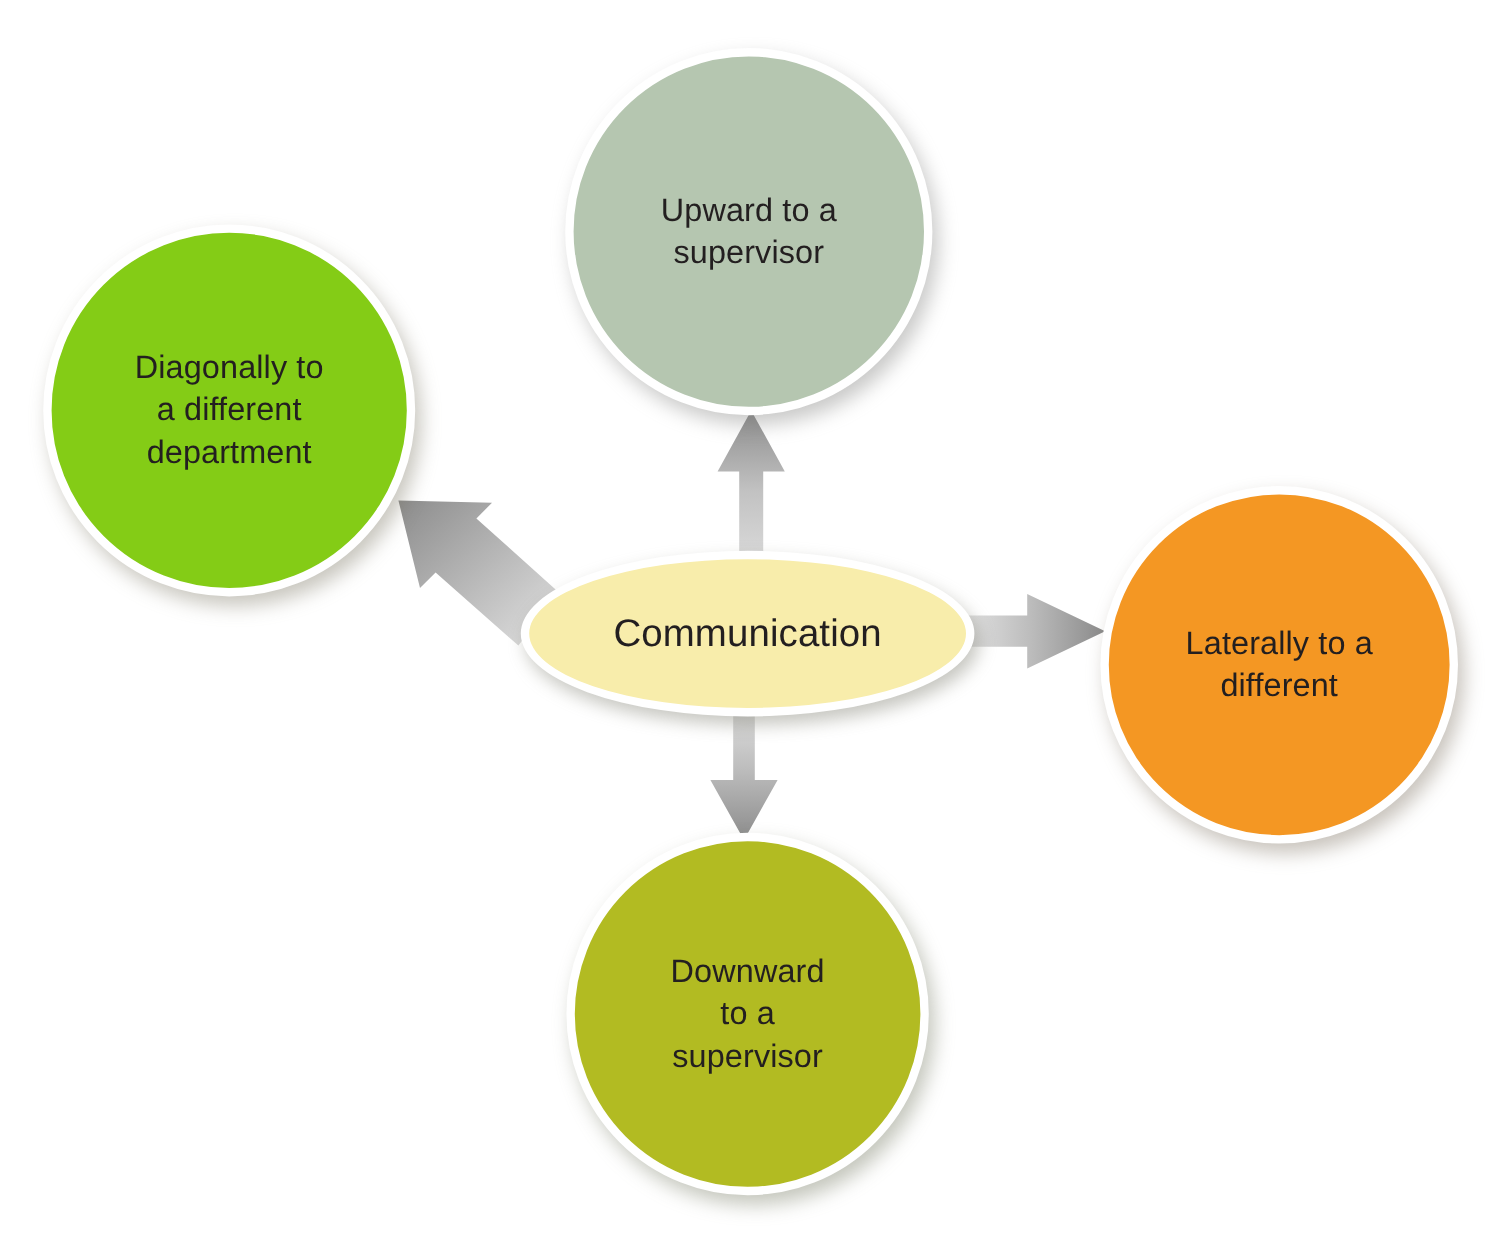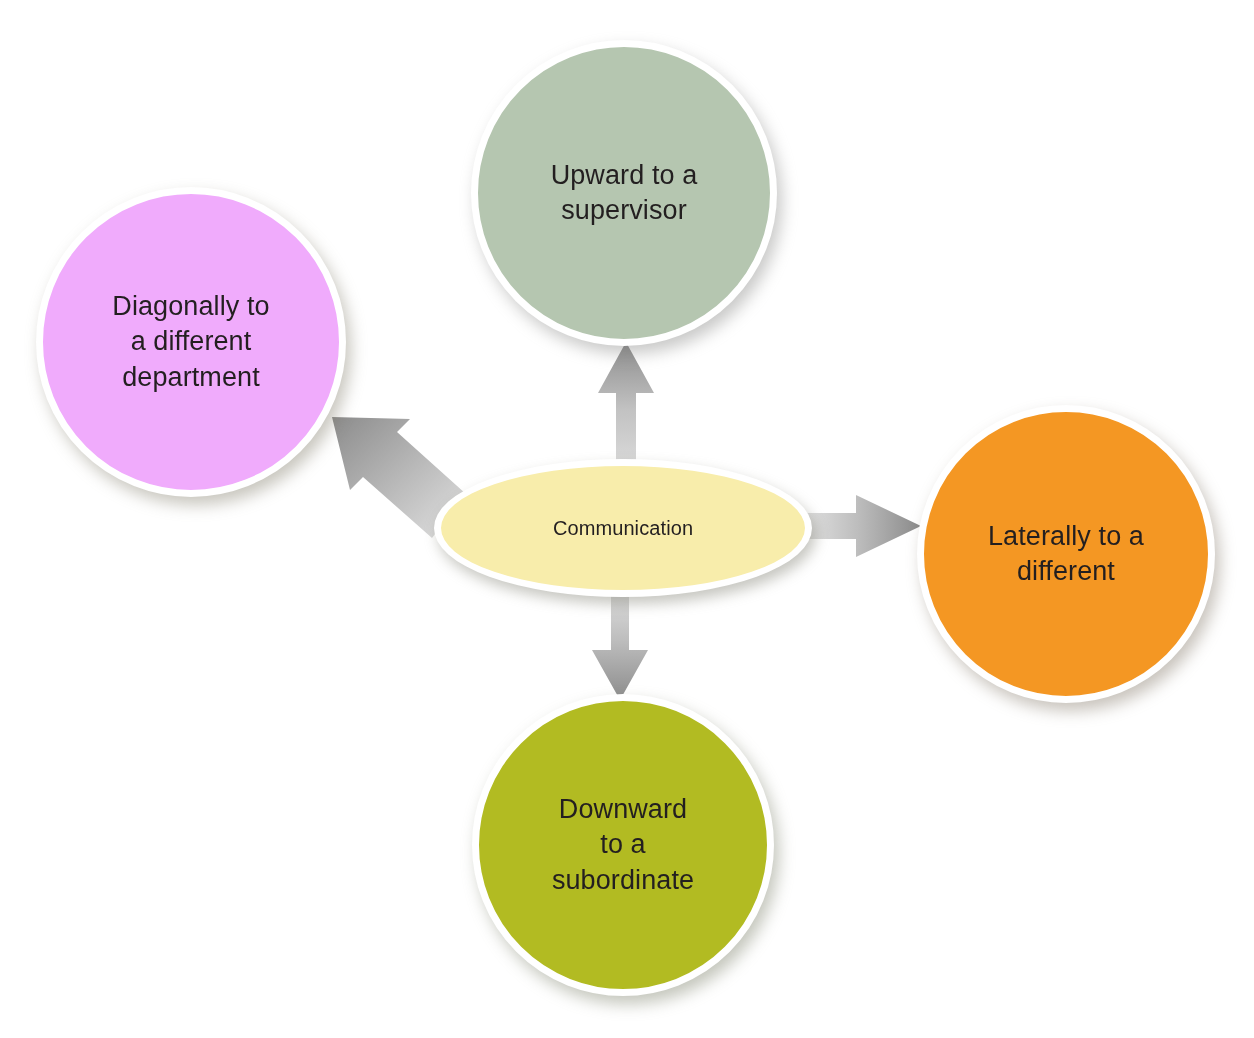--- a/index.html
+++ b/index.html
@@ -48,36 +48,36 @@
   }
   
   #node-center {
     left: 434px;
     top: 459px;
     width: 378px;
     height: 138px;
     background: #f8edab;
     filter: drop-shadow(4px 7px 7px rgba(120,118,105,0.42));
   }
-  #node-center .node-label { font-size: 20px; }
+  #node-center .node-label { font-size: 32px; }
 
   #node-up {
     left: 471px;
     top: 40px;
     width: 306px;
     height: 306px;
     background: #b5c6b0;
     filter: drop-shadow(5px 8px 8px rgba(120,120,118,0.40));
   }
   #node-diagonal {
     left: 36px;
     top: 187px;
     width: 310px;
     height: 310px;
-    background: #f0abfc;
+    background: #84cc16;
     filter: drop-shadow(5px 8px 8px rgba(125,118,100,0.42));
   }
   #node-lateral {
     left: 917px;
     top: 405px;
     width: 298px;
     height: 298px;
     background: #f49723;
     filter: drop-shadow(5px 8px 8px rgba(125,112,95,0.42));
   }
@@ -152,16 +152,16 @@
   </div>
 
   <div class="node" id="node-lateral">
     <span class="node-label">Laterally to a
 different</span>
   </div>
 
   <div class="node" id="node-down">
     <span class="node-label">Downward
 to a
-subordinate</span>
+supervisor</span>
   </div>
 
 </div>
 
 </body></html>

